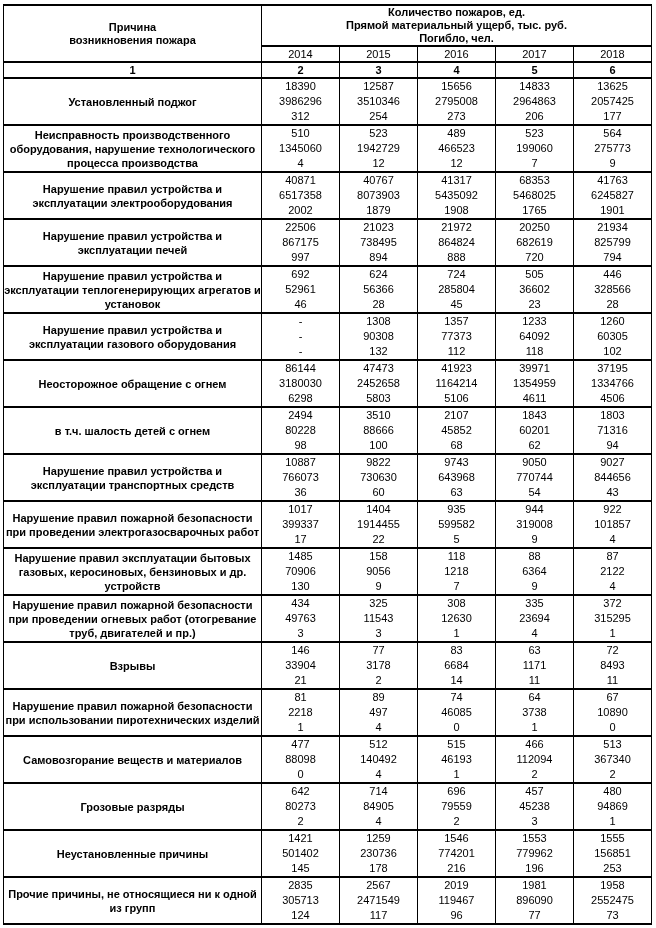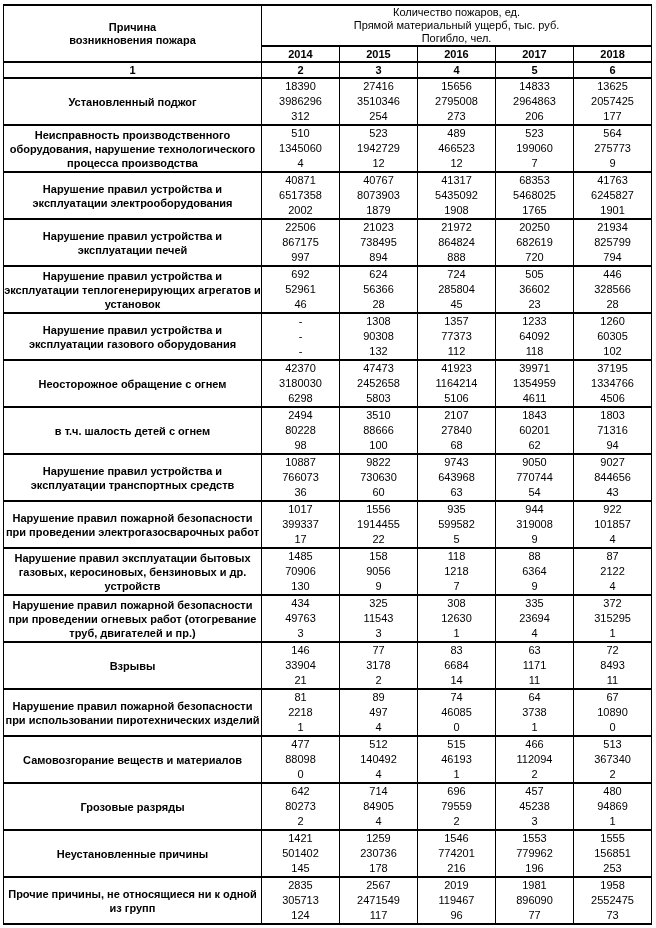--- a/index.html
+++ b/index.html
@@ -30,31 +30,31 @@
     padding: 0;
     text-align: center;
     vertical-align: middle;
     font-size: 11px;
     overflow: hidden;
   }
   col.c-cause { width: 258px; }
   col.c-year  { width: 78px; }
 
   th.metrics-header {
-    font-weight: normal;
+    font-weight: bold;
     line-height: 13px;
     padding: 1px 2px;
     height: 39px;
   }
   td.cause-header {
     font-weight: bold;
     line-height: 13px;
   }
   th.year-cell {
-    font-weight: bold;
+    font-weight: normal;
     height: 14px;
     line-height: 14px;
   }
   td.index-cell {
     font-weight: bold;
     height: 14px;
     line-height: 14px;
   }
   td.cause-cell {
     font-weight: bold;
@@ -114,21 +114,21 @@
     </thead>
     <tbody>
         <tr>
           <td class="cause-cell">Установленный поджог</td>
           <td class="value-cell">
             <div>18390</div>
             <div>3986296</div>
             <div>312</div>
           </td>
           <td class="value-cell">
-            <div>27416</div>
+            <div>12587</div>
             <div>3510346</div>
             <div>254</div>
           </td>
           <td class="value-cell">
             <div>15656</div>
             <div>2795008</div>
             <div>273</div>
           </td>
           <td class="value-cell">
             <div>14833</div>
@@ -277,21 +277,21 @@
           </td>
           <td class="value-cell">
             <div>1260</div>
             <div>60305</div>
             <div>102</div>
           </td>
         </tr>
         <tr>
           <td class="cause-cell">Неосторожное обращение с огнем</td>
           <td class="value-cell">
-            <div>42370</div>
+            <div>86144</div>
             <div>3180030</div>
             <div>6298</div>
           </td>
           <td class="value-cell">
             <div>47473</div>
             <div>2452658</div>
             <div>5803</div>
           </td>
           <td class="value-cell">
             <div>41923</div>
@@ -316,21 +316,21 @@
             <div>80228</div>
             <div>98</div>
           </td>
           <td class="value-cell">
             <div>3510</div>
             <div>88666</div>
             <div>100</div>
           </td>
           <td class="value-cell">
             <div>2107</div>
-            <div>27840</div>
+            <div>45852</div>
             <div>68</div>
           </td>
           <td class="value-cell">
             <div>1843</div>
             <div>60201</div>
             <div>62</div>
           </td>
           <td class="value-cell">
             <div>1803</div>
             <div>71316</div>
@@ -366,21 +366,21 @@
           </td>
         </tr>
         <tr>
           <td class="cause-cell">Нарушение правил пожарной безопасности при проведении электрогазосварочных работ</td>
           <td class="value-cell">
             <div>1017</div>
             <div>399337</div>
             <div>17</div>
           </td>
           <td class="value-cell">
-            <div>1556</div>
+            <div>1404</div>
             <div>1914455</div>
             <div>22</div>
           </td>
           <td class="value-cell">
             <div>935</div>
             <div>599582</div>
             <div>5</div>
           </td>
           <td class="value-cell">
             <div>944</div>

